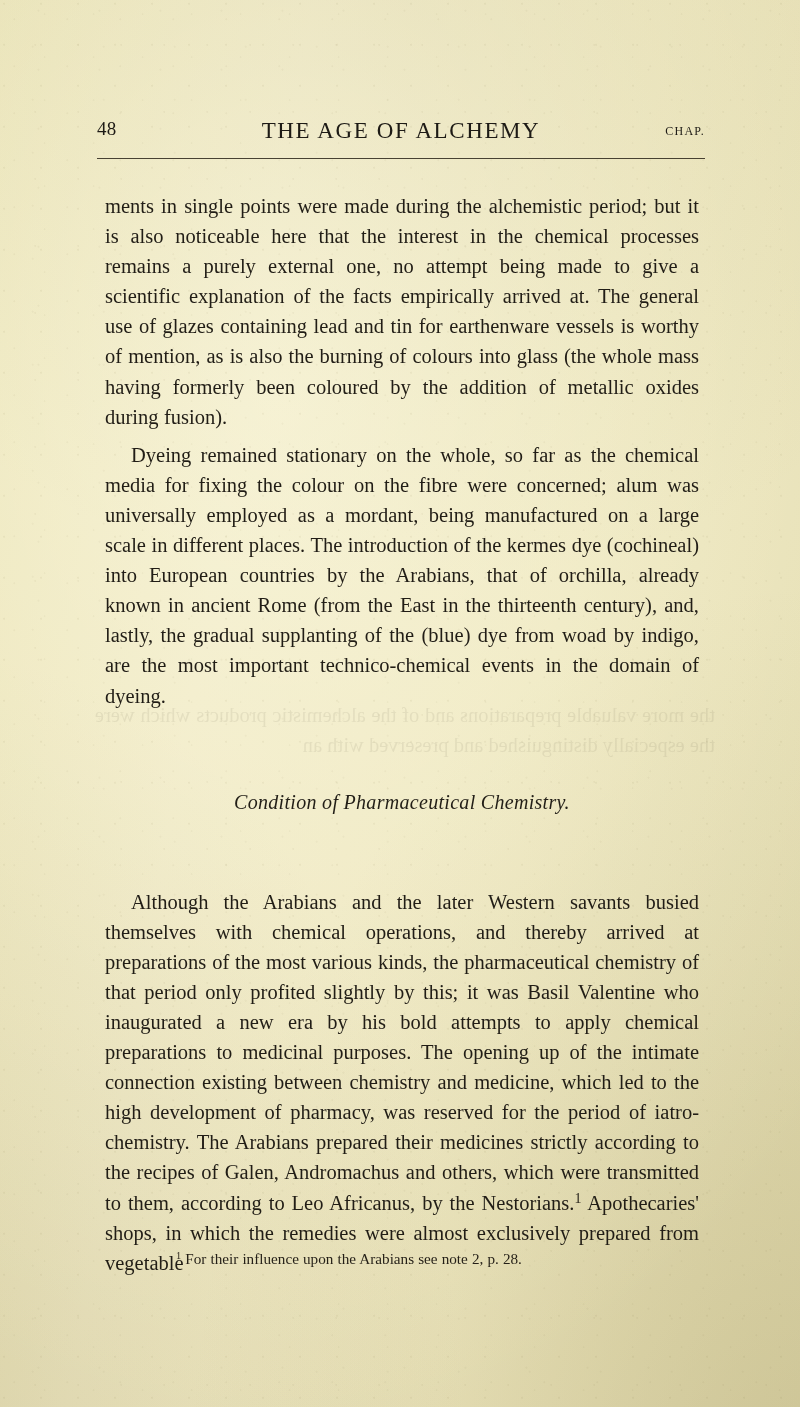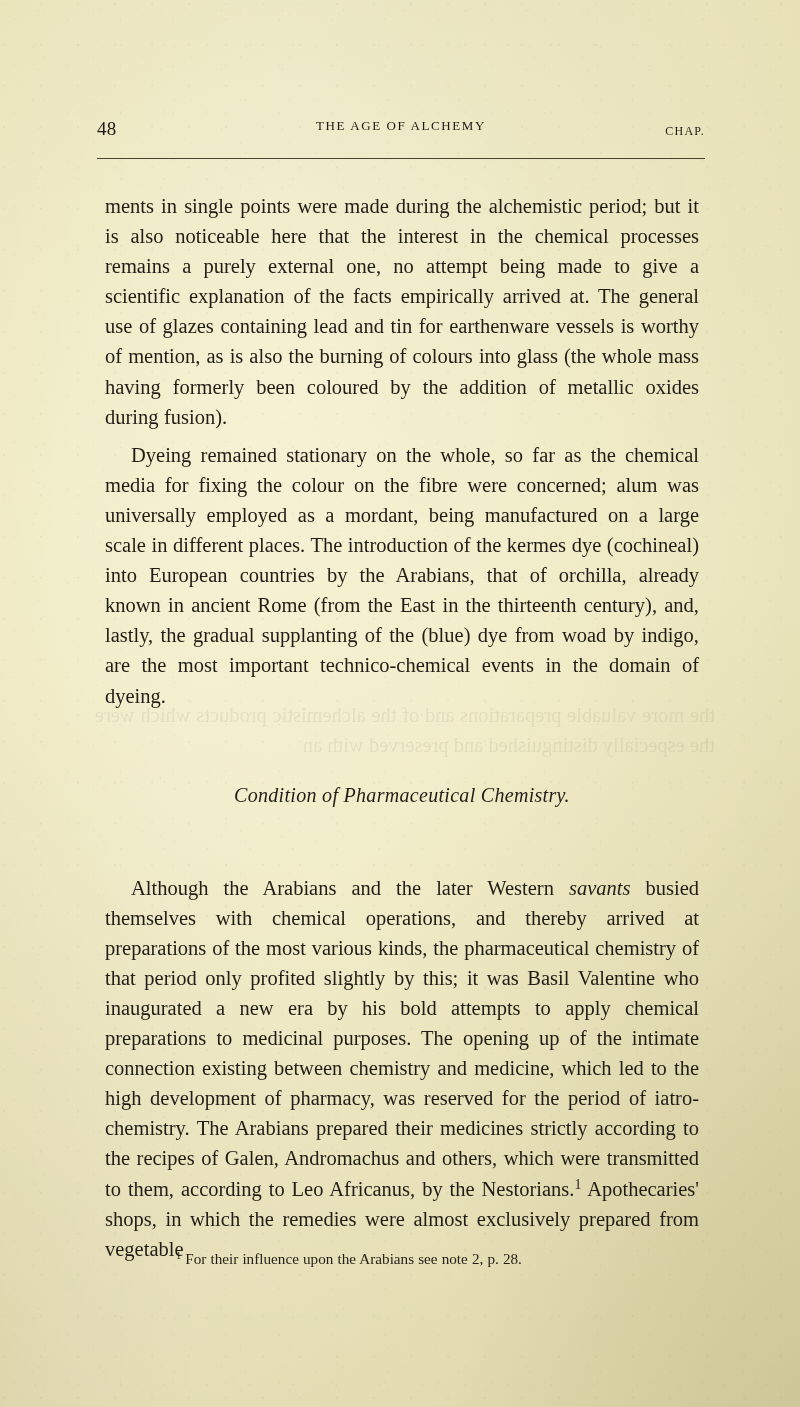--- a/index.html
+++ b/index.html
@@ -81,21 +81,21 @@
   .folio {
     font-size: 19px;
     font-weight: 400;
     letter-spacing: 0.2px;
   }
   .head-title {
     position: absolute;
     left: 0;
     right: 0;
     text-align: center;
-    font-size: 13px;
+    font-size: 23px;
     letter-spacing: 1.6px;
     font-weight: 400;
   }
   .chap-label {
     font-size: 12px;
     letter-spacing: 1.2px;
     font-variant: small-caps;
     text-transform: uppercase;
   }
 
@@ -122,24 +122,24 @@
     line-height: 30.1px;
     text-align: justify;
     text-align-last: left;
     word-spacing: 0.4px;
     text-indent: 0;
     color: #211d16;
   }
   p.para.indent {
     text-indent: 26px;
   }
-  .it { font-style: italic; }
+  .it { }
 
   .section-heading {
-    margin: 8px;
+    margin: 15px;
     font-size: 20px;
     font-style: italic;
     font-weight: 400;
     text-align: center;
     letter-spacing: 0.3px;
     color: #221e17;
   }
 
   .gap-before-heading { height: 57px; }
   .gap-after-heading  { height: 50px; }

